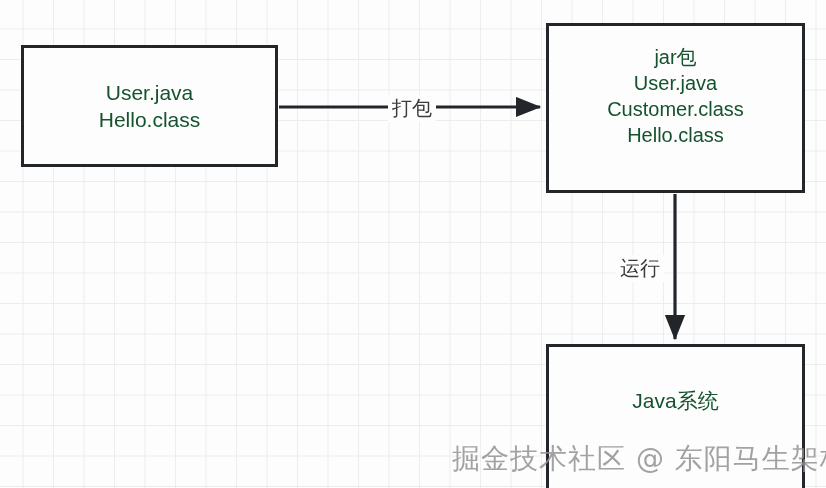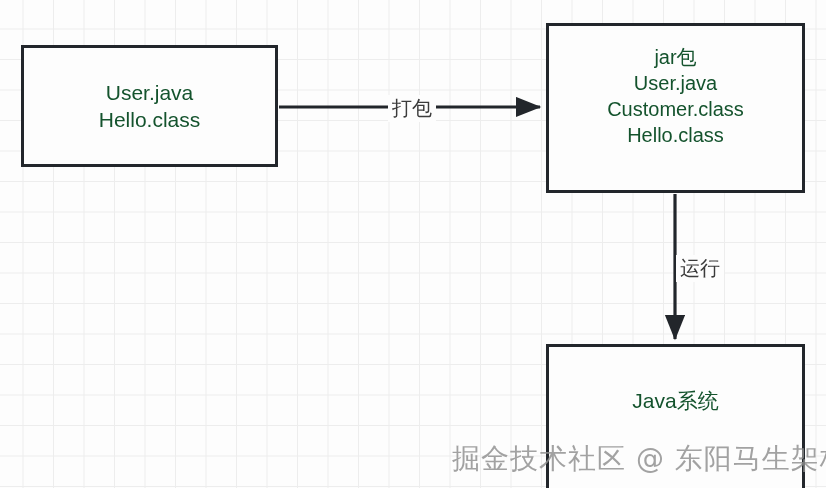--- a/index.html
+++ b/index.html
@@ -66,21 +66,21 @@
 
   .edge-label {
     position: absolute;
     color: #3b3b3b;
     background: #fdfdfd;
     padding: 0 4px;
     font-size: 20px;
     white-space: nowrap;
   }
   #label-package { left: 388px; top: 95px; }
-  #label-run     { left: 676px; top: 255px; }
+  #label-run     { left: 616px; top: 255px; }
 
   .svg-layer {
     position: absolute;
     inset: 0;
     pointer-events: none;
   }
 
   .watermark-main {
     position: absolute;
     left: 452px;

